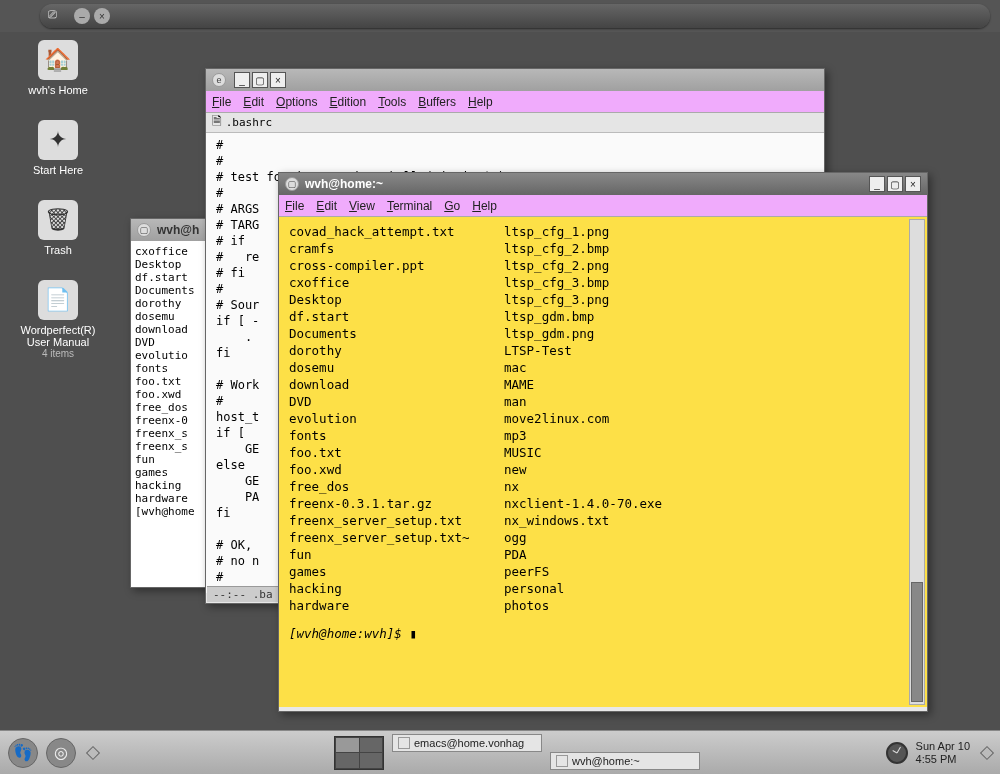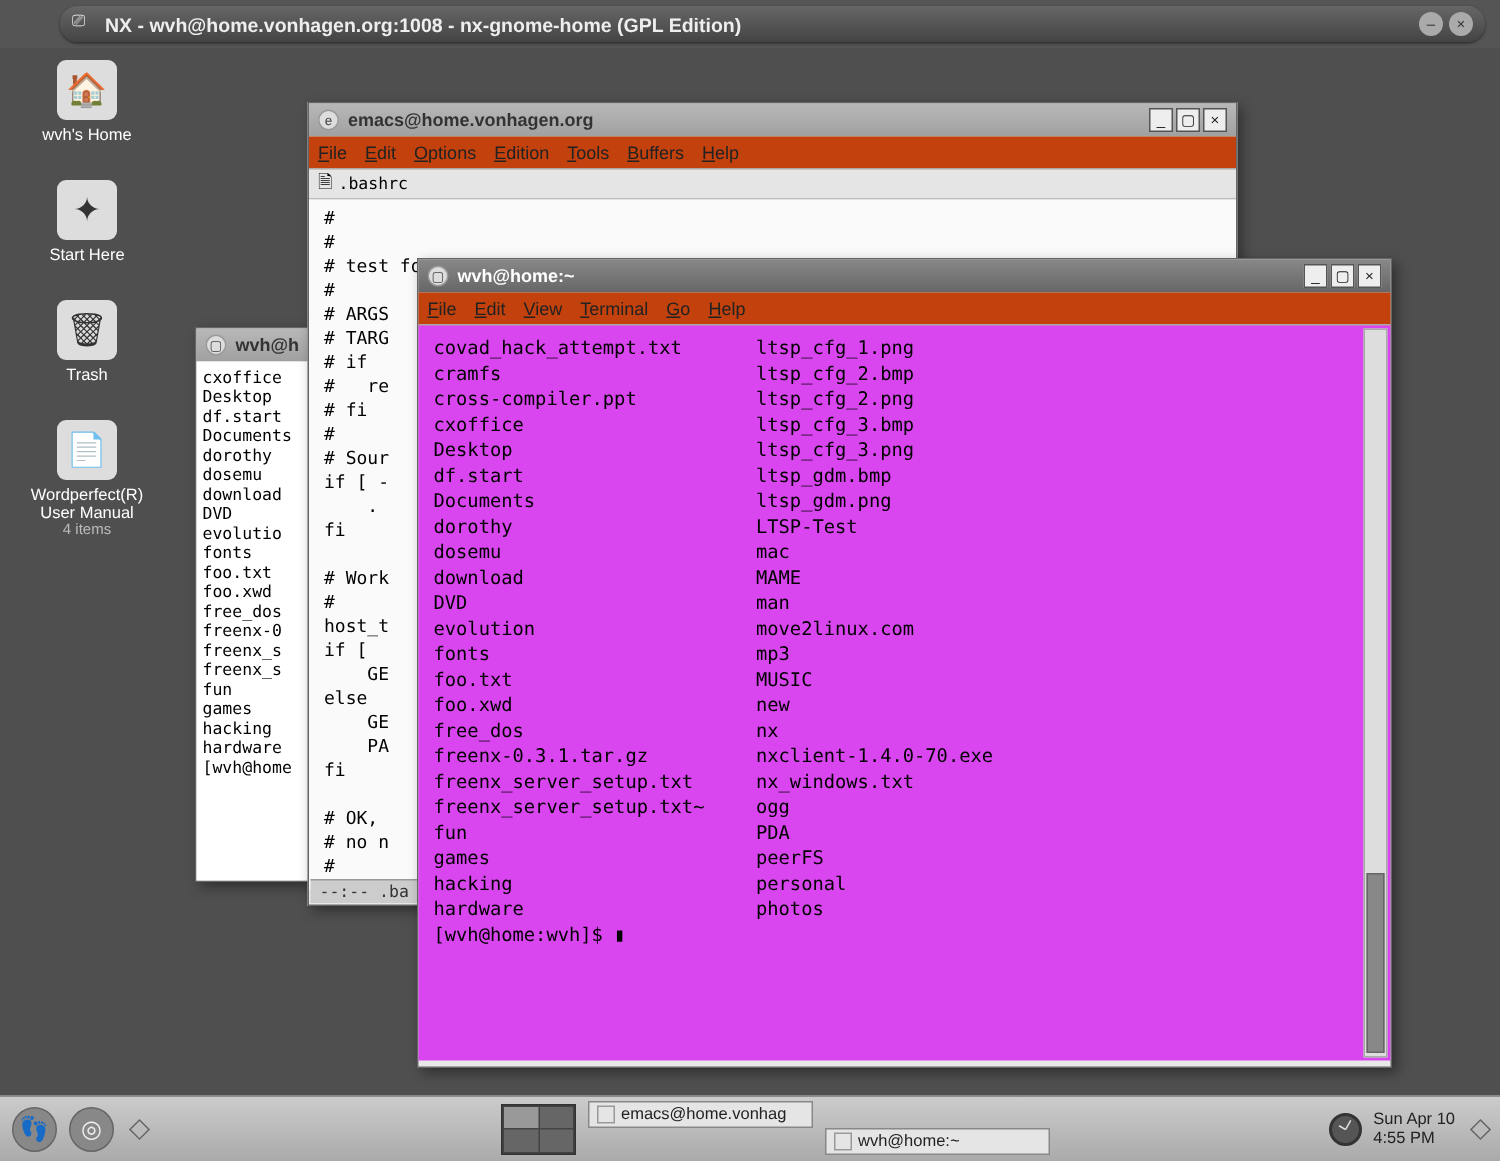--- a/index.html
+++ b/index.html
@@ -34,43 +34,43 @@
 
   
   .win { position: absolute; background: #e8e8e8; border: 1px solid #666;
     box-shadow: 3px 3px 8px rgba(0,0,0,0.4); }
   .win .titlebar { height: 22px; background: linear-gradient(#888,#666);
     color:#fff; display:flex; align-items:center; padding:0 6px; font-size:12px;}
   .win .titlebar.light { background: linear-gradient(#b8b8b8,#a0a0a0); color:#333;}
   .win .titlebar .tb-icon { width:14px;height:14px;margin-right:6px;border:1px solid #999;border-radius:50%;background:#ddd;font-size:9px;display:flex;align-items:center;justify-content:center;color:#444;}
   .win .titlebar .tb-title { flex:1; font-weight:bold; }
   .win .titlebar .wbtn { width:16px;height:16px;margin-left:2px;background:#eee;border:1px solid #555;font-size:10px;display:flex;align-items:center;justify-content:center;color:#222;}
-  .win .menubar { height: 22px; background:#c2410c; border-bottom:1px solid #aaa;
+  .win .menubar { height: 22px; background:#f0abfc; border-bottom:1px solid #aaa;
     display:flex; align-items:center; padding:0 6px; gap:12px; font-size:12px; color:#222;}
   .win .menubar .mitem { text-decoration: underline; text-decoration-color: transparent; }
   .win .menubar .mitem::first-letter { text-decoration: underline; }
 
   .emacs-body { background:#fafafa; padding:4px 10px 10px;
     font-family:"DejaVu Sans Mono","Courier New",monospace; font-size:12px; line-height:16px; color:#000;
     white-space:pre; overflow:hidden; height:460px;}
   .emacs-toolbar { height:20px;border-bottom:1px solid #bbb;background:#e5e5e5;display:flex;align-items:center;padding:0 6px;gap:4px;}
   .emacs-toolbar .tbf { font-family:monospace;font-size:11px;}
   .emacs-statusbar { position:absolute; left:1px; right:1px; bottom:1px; height:16px;
     background:#ccc;border-top:1px solid #999;font-family:monospace;font-size:11px;
     display:flex;align-items:center;padding:0 6px;color:#333;}
 
   .bg-term { font-family:monospace; font-size:11px; line-height:13px; padding:4px; white-space:pre; background:#fff; overflow:hidden;}
 
   
-  .term-body { background:#d946ef; padding:6px 10px;
+  .term-body { background:#fde047; padding:6px 10px;
     font-family:"DejaVu Sans Mono","Courier New",monospace; font-size:12.5px; line-height:17px;
     color:#000; height:490px; position:relative;}
   .term-cols { display:flex; gap:20px; }
   .term-col { white-space:pre; }
-  .term-prompt { font-family:inherit; margin-top:0px;}
+  .term-prompt { font-family:inherit; margin-top:11px;font-style:italic;}
   .scrollbar { position:absolute; right:2px; top:2px; bottom:2px; width:16px;
     background:#ddd; border:1px solid #aaa;}
   .scrollbar .thumb { position:absolute; left:1px; right:1px; bottom:2px; height:120px;
     background:#888; border:1px solid #666;}
 
   
   .taskbar { position:absolute; left:0; right:0; bottom:0; height:44px;
     background: linear-gradient(#ccc,#aaa); border-top:1px solid #888;
     display:flex; align-items:center; padding:0 8px; gap:8px;}
   .taskbar .tb-ic { width:30px; height:30px; background:#888;border-radius:50%;
@@ -86,21 +86,20 @@
   .taskbar .clock-ic::before{content:"";position:absolute;left:50%;top:50%;width:1px;height:7px;background:#ddd;transform-origin:bottom;transform:translate(-50%,-100%) rotate(30deg);}
   .taskbar .clock-ic::after{content:"";position:absolute;left:50%;top:50%;width:1px;height:5px;background:#ddd;transform-origin:bottom;transform:translate(-50%,-100%) rotate(-60deg);}
   .taskbar .clock-txt { font-size:11px; line-height:13px; text-align:left;}
   .taskbar .notch { width:10px;height:10px;border:1px solid #666;transform:rotate(45deg);margin-left:4px;background:#bbb;}
 </style>
 </head>
 <body>
 
 <div class="nx-titlebar">
   <span class="nx-icon">⎚</span>
-  <span class="title">NX - wvh@home.vonhagen.org:1008 - nx-gnome-home (GPL Edition)</span>
   <span class="nx-ctl">–</span>
   <span class="nx-ctl">×</span>
 </div>
 
 <div class="desktop">
 
   <div class="desk-icon" style="top:8px;left:8px">
     <div class="glyph">🏠</div>
     <div>wvh's Home</div>
   </div>
@@ -142,21 +141,20 @@
 fun
 games
 hacking
 hardware
 [wvh@home</div>
   </div>
 
   <div class="win" style="top:36px;left:205px;width:620px;height:536px">
     <div class="titlebar light">
       <span class="tb-icon">e</span>
-      <span class="tb-title">emacs@home.vonhagen.org</span>
       <span class="wbtn">_</span>
       <span class="wbtn">▢</span>
       <span class="wbtn">×</span>
     </div>
     <div class="menubar">
       <span class="mitem">File</span>
       <span class="mitem">Edit</span>
       <span class="mitem">Options</span>
       <span class="mitem">Edition</span>
       <span class="mitem">Tools</span>

